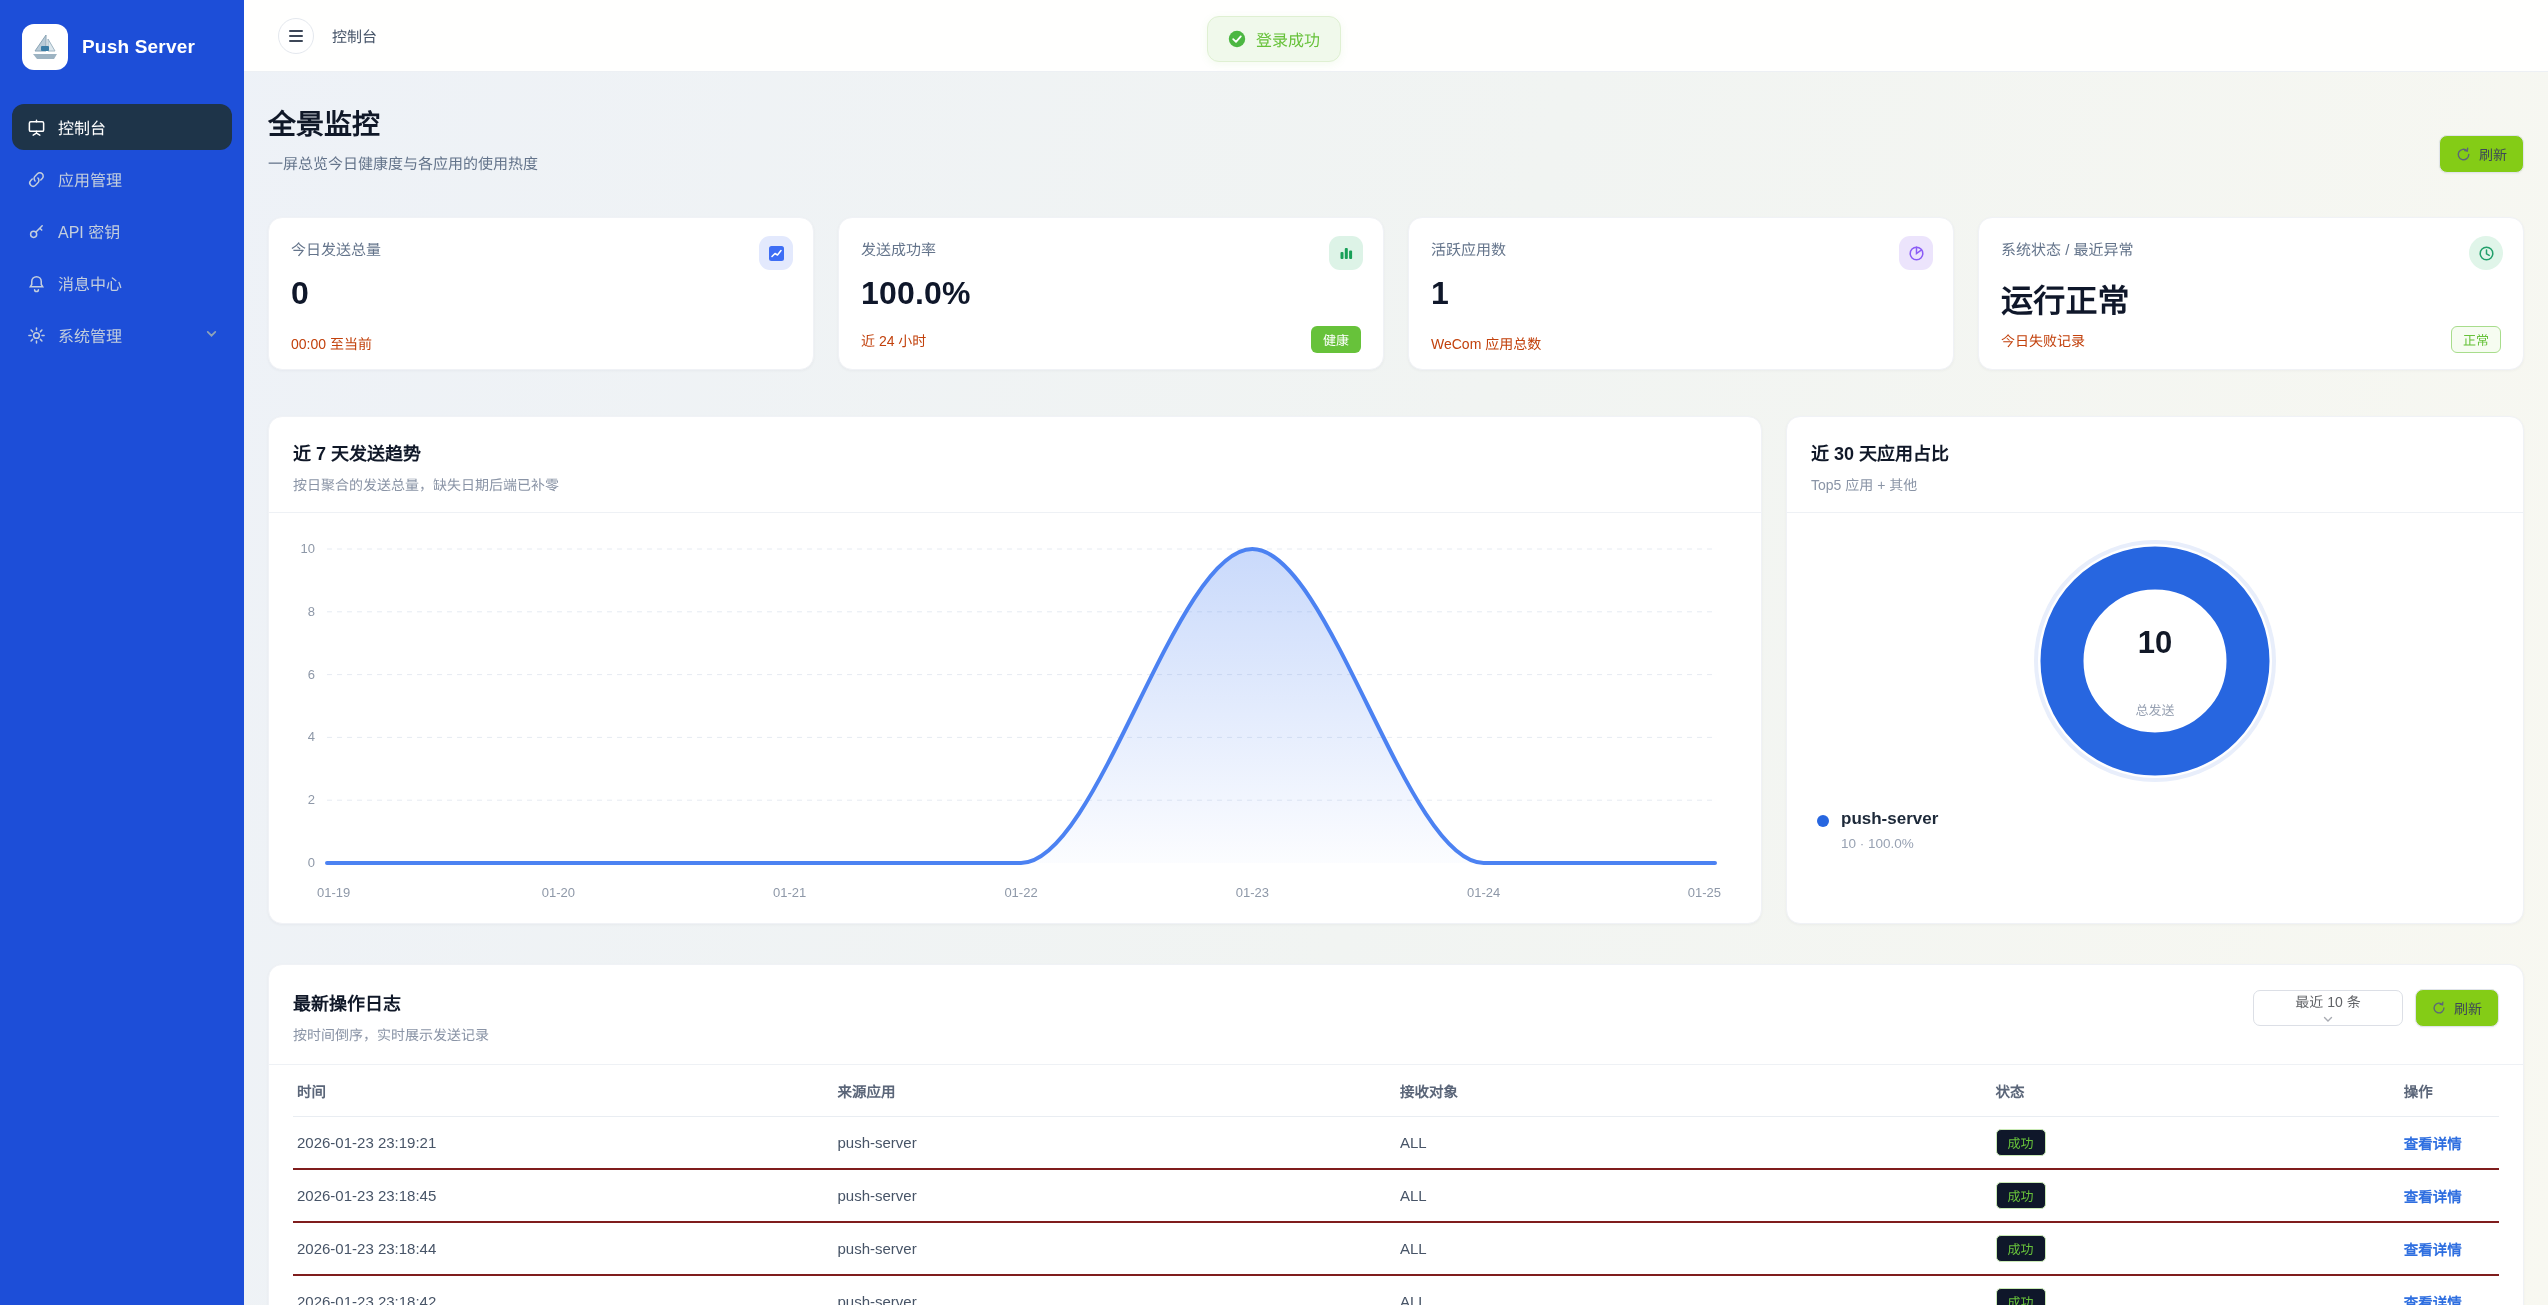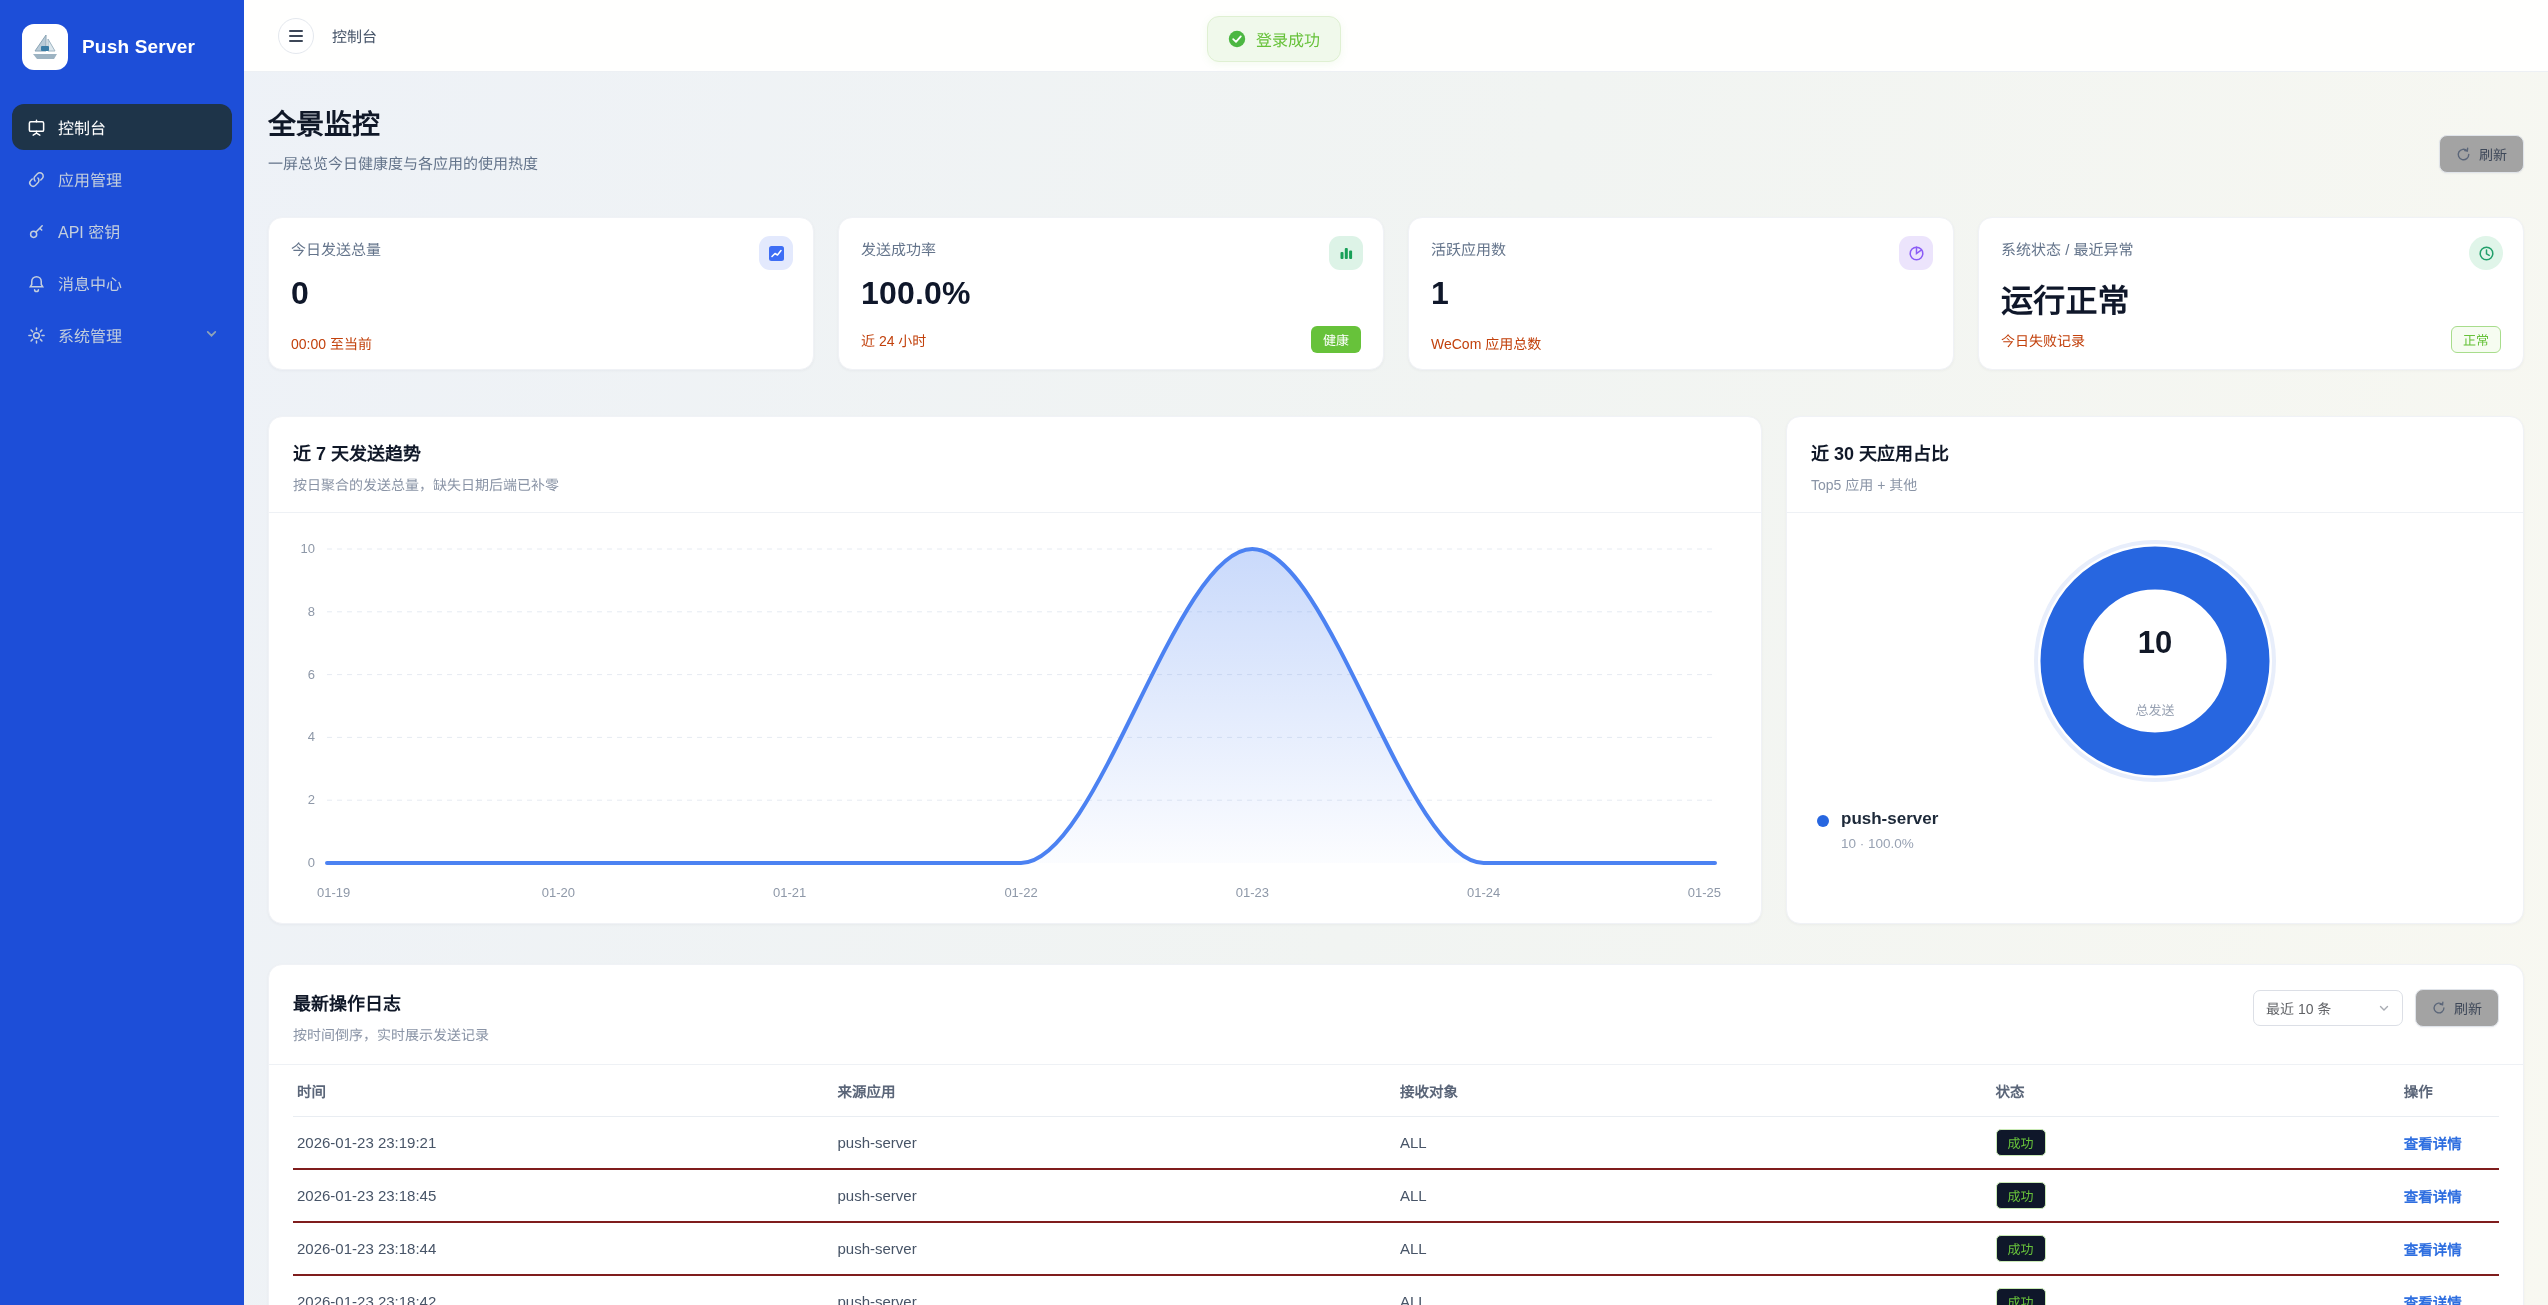--- a/index.html
+++ b/index.html
@@ -28,21 +28,21 @@
   .crumb { margin-left:18px; font-size:15px; color:#475569; }
   .toast { position:absolute; left:50%; transform:translateX(-50%); top:16px; display:flex; align-items:center; gap:10px;
            background:#f0f9eb; border:1px solid #dff0d2; border-radius:12px; padding:10px 20px; z-index:20;
            font-size:16px; color:#67c23a; box-shadow:0 2px 8px rgba(103,194,58,.08); }
 
   
   .main { position:absolute; left:244px; right:0; top:72px; bottom:0; padding:30px 24px 0 24px; overflow:hidden; }
   .page-head { display:flex; justify-content:space-between; align-items:flex-end; }
   .page-title { font-size:28px; font-weight:700; color:#101828; }
   .page-sub { font-size:15px; color:#64748b; margin-top:10px; }
-  .btn { display:inline-flex; align-items:center; gap:8px; background:#a3a3a3; border:1px solid #e0e4ea;
+  .btn { display:inline-flex; align-items:center; gap:8px; background:#84cc16; border:1px solid #e0e4ea;
          border-radius:8px; padding:8px 16px; font-size:14px; color:#3d4758; cursor:pointer;
          box-shadow:0 1px 2px rgba(16,24,40,.04); white-space:nowrap; }
 
   
   .stats-row { display:flex; gap:24px; margin-top:44px; }
   .stat-card { flex:1; height:153px; background:#fff; border:1px solid #f0f2f6; border-radius:14px;
                padding:20px 22px; position:relative; box-shadow:0 1px 3px rgba(15,23,42,.04); }
   .stat-label { font-size:15px; color:#64748b; }
   .stat-value { font-size:32px; font-weight:700; color:#0f172a; margin-top:16px; letter-spacing:.2px; }
   .stat-foot-row { position:absolute; left:22px; right:22px; bottom:16px; display:flex; align-items:center; justify-content:space-between; }
@@ -73,21 +73,21 @@
   .legend-dot { width:12px; height:12px; border-radius:50%; margin-top:6px; flex:none; }
   .legend-name { font-size:17px; font-weight:600; color:#1d2939; }
   .legend-detail { font-size:13.5px; color:#98a2b3; margin-top:7px; }
 
   
   .logs-card { margin-top:40px; min-height:400px; }
   .logs-head { display:flex; justify-content:space-between; align-items:flex-start; padding:24px 24px 20px 24px; border-bottom:1px solid #eef1f5; }
   .logs-controls { display:flex; gap:12px; align-items:center; }
   .select-box { display:flex; align-items:center; justify-content:space-between; width:150px; height:36px;
                 border:1px solid #dcdfe6; border-radius:7px; background:#fff; padding:0 12px;
-                font-size:14px; color:#606266; cursor:pointer; }
+                font-size:14px; color:#606266; cursor:pointer;flex-direction:column; }
   table { width:100%; border-collapse:collapse; }
   .table-wrap { padding:0 24px; }
   th { text-align:left; font-size:14.5px; font-weight:700; color:#5b6679; padding:15px 4px; border-bottom:1px solid #e9edf2; }
   td { font-size:15px; color:#475467; padding:12px 4px; border-bottom:2px solid #7f1d1d; }
   .pill-success { display:inline-block; background:#0f172a; border:1px solid #c9e9b5; color:#67c23a;
                   font-size:13px; padding:3px 11px; border-radius:5px; }
   .link { color:#2f6fe0; font-size:14.5px; font-weight:600; cursor:pointer; }
 </style>
 </head>
 <body>

